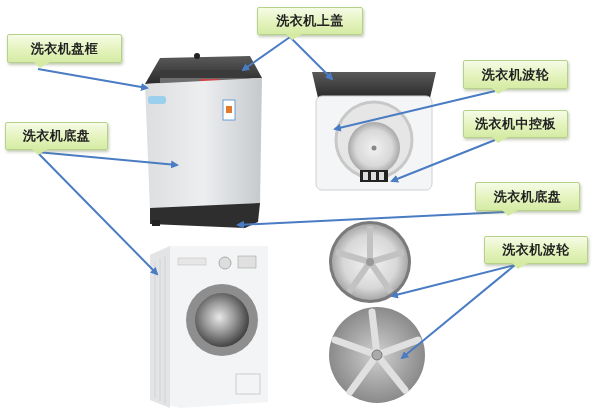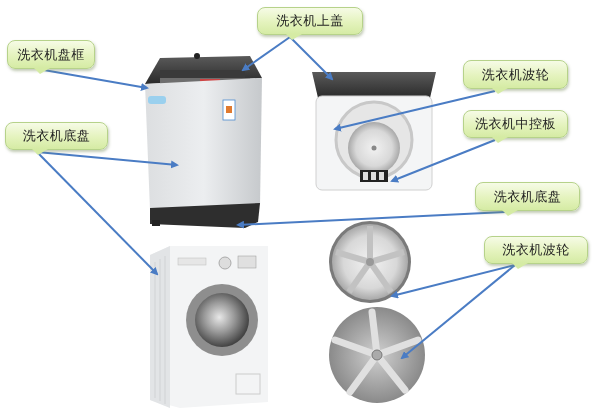--- a/index.html
+++ b/index.html
@@ -2,24 +2,24 @@
 <html><head>
 <meta charset="utf-8">
 <style>
   html, body { margin:0; padding:0; background:#ffffff; }
   body { width:600px; height:419px; position:relative; overflow:hidden;
          font-family: "DejaVu Serif", "Liberation Serif", serif; }
   #canvas { position:absolute; left:0; top:0; width:600px; height:419px; }
   .callout {
     position:absolute; box-sizing:border-box;
     background: linear-gradient(180deg, #f6fbe6 0%, #e4f3bd 55%, #d5eba4 100%);
-    border:1px solid #b6d28a; border-radius:8px;
+    border:1px solid #b6d28a; border-radius:2px;
     box-shadow: 1px 2px 3px rgba(120,140,90,0.45);
     display:flex; align-items:center; justify-content:center;
-    font-size:13px; font-weight:normal; color:#222; letter-spacing:0.5px;
+    font-size:13px; font-weight:bold; color:#222; letter-spacing:0.5px;
   }
   .callout .tail {
     position:absolute; width:0; height:0;
     border-left:6px solid transparent; border-right:10px solid transparent;
     border-top:6px solid #d5eba4; bottom:-6px;
   }
   svg.layer { position:absolute; left:0; top:0; }
 </style>
 </head>
 <body>
@@ -132,21 +132,21 @@
       <line x1="37" y1="152" x2="177" y2="165"></line>
       <line x1="37" y1="152" x2="157" y2="274"></line>
       <line x1="495" y1="91" x2="335" y2="129"></line>
       <line x1="495" y1="140" x2="392" y2="181"></line>
       <line x1="505" y1="212" x2="238" y2="225"></line>
       <line x1="515" y1="265" x2="392" y2="296"></line>
       <line x1="515" y1="265" x2="402" y2="358"></line>
     </g>
   </svg>
 
-  <div class="callout" style="left:7px; top:40px; width:88px; height:29px;">
+  <div class="callout" style="left:7px; top:34px; width:115px; height:29px;">
     <span>洗衣机盘框</span>
     <span class="tail" style="left:26px;"></span>
   </div>
 
   <div class="callout" style="left:257px; top:7px; width:106px; height:28px;">
     <span>洗衣机上盖</span>
     <span class="tail" style="left:28px;"></span>
   </div>
 
   <div class="callout" style="left:5px; top:122px; width:103px; height:28px;">

